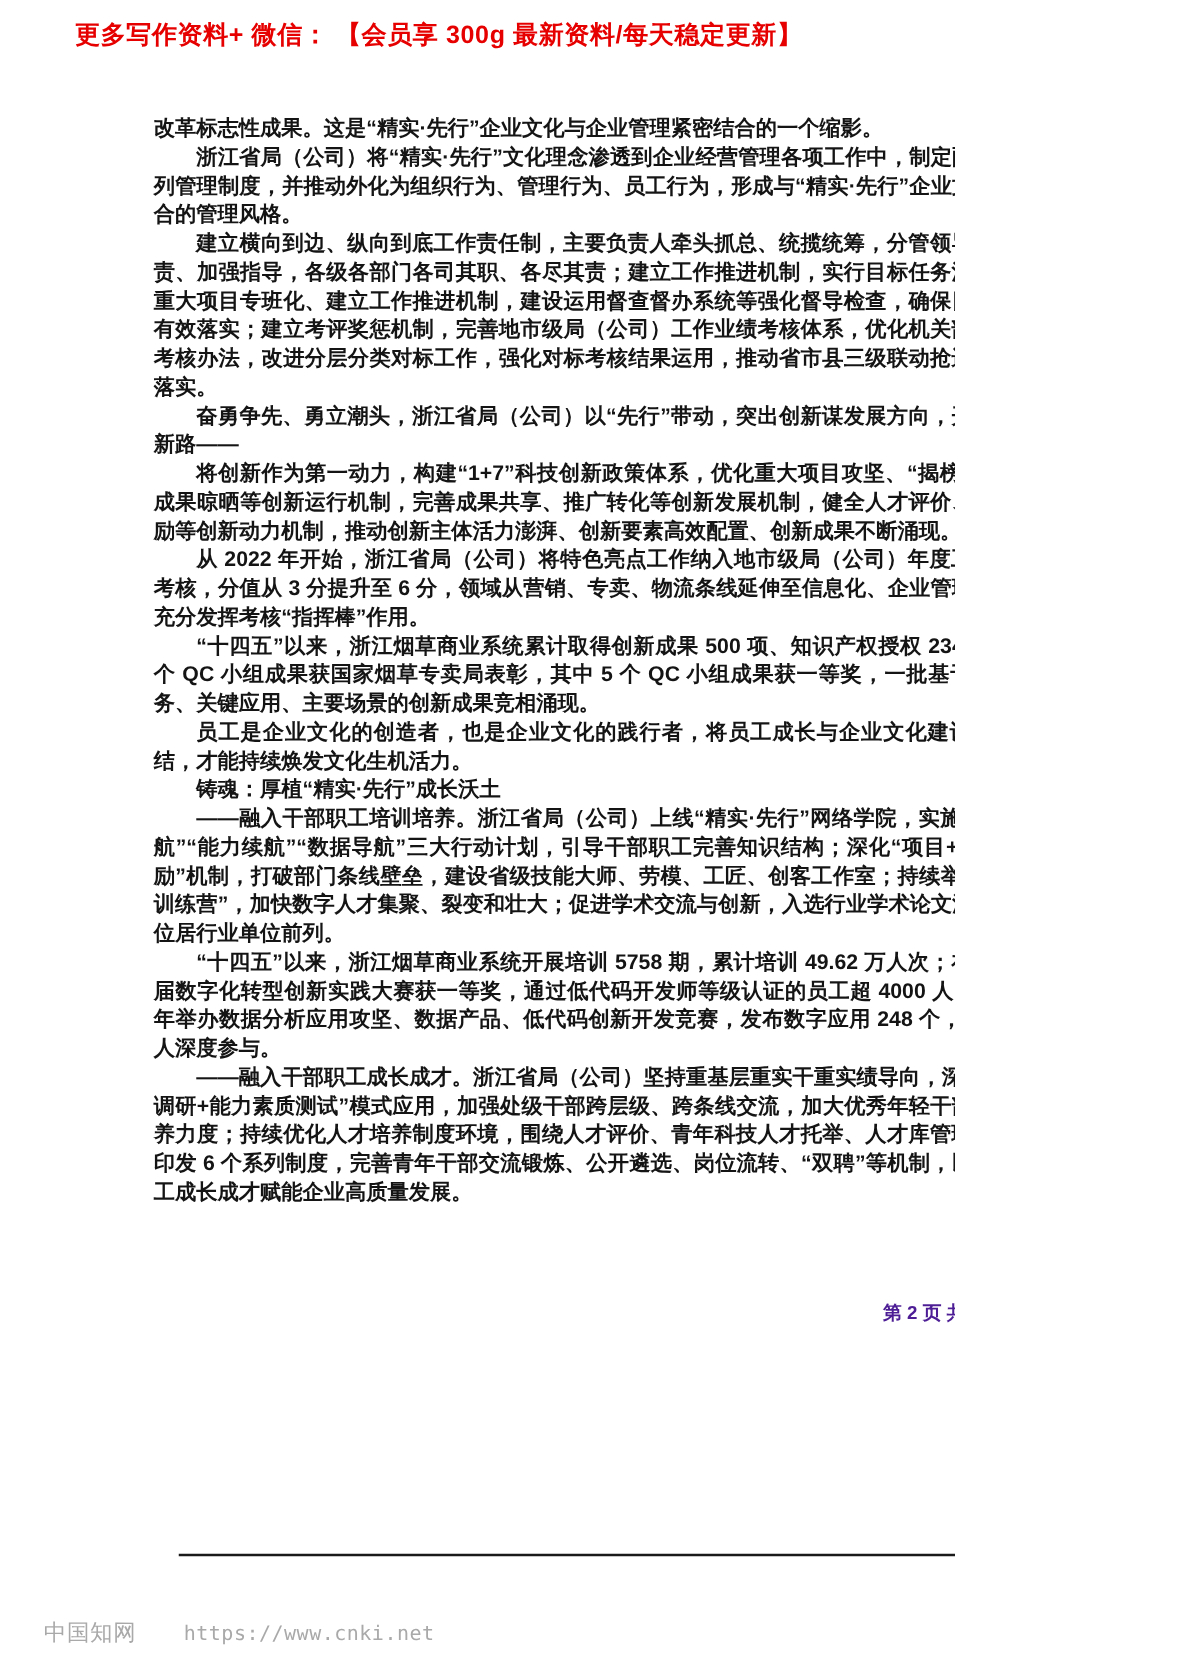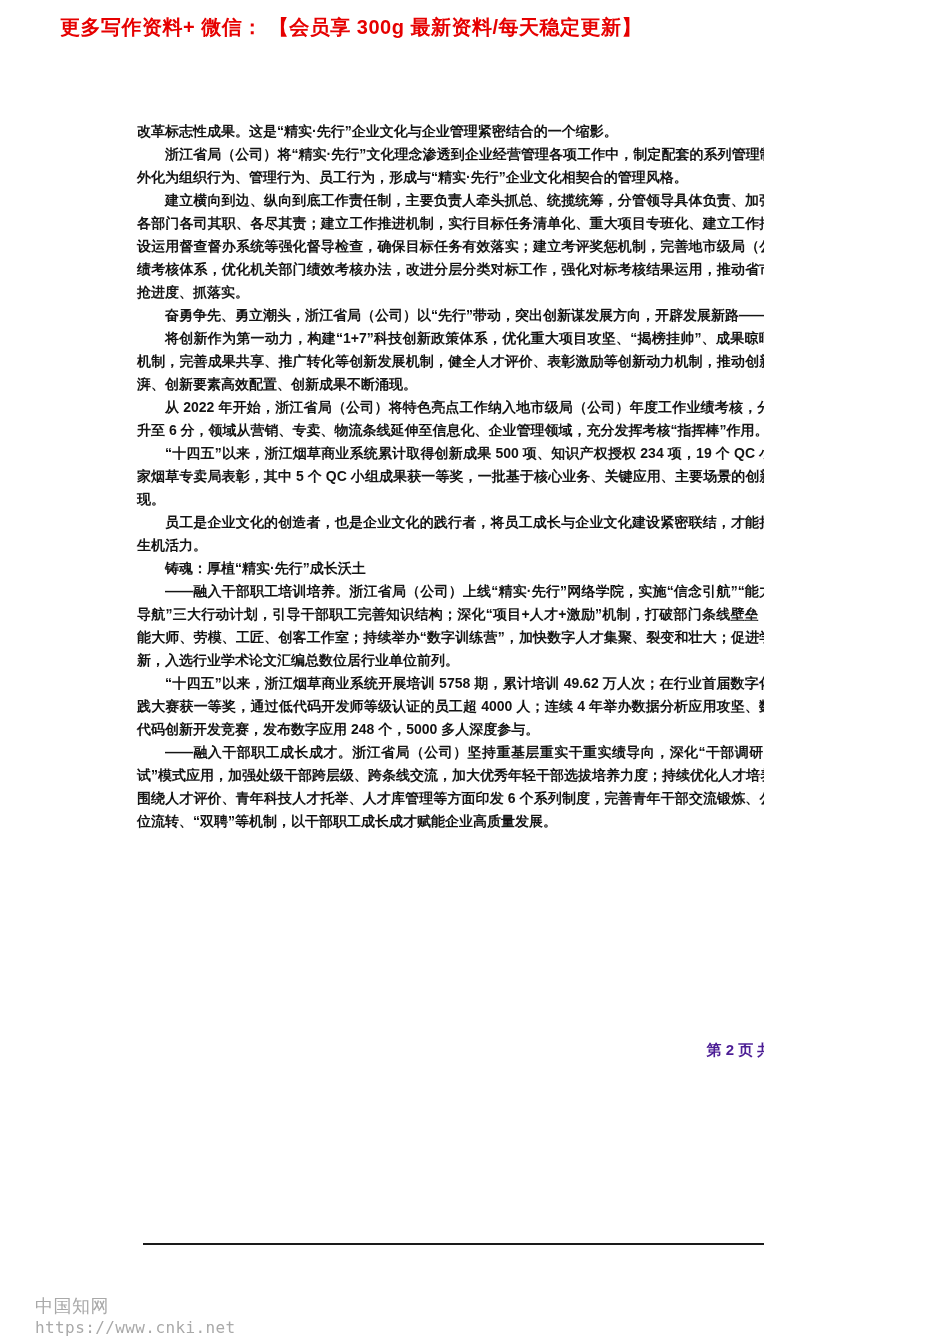--- a/index.html
+++ b/index.html
@@ -17,29 +17,28 @@
     left: 60px;
     top: 14px;
     font-size: 20px;
     font-weight: 700;
     letter-spacing: 0.5px;
     color: #e60000;
     white-space: nowrap;
   }
   .doc-body {
     position: absolute;
-    left: 137px;
+    left: 123px;
     top: 91px;
     width: 707px;
-    font-size: 14px;
+    font-size: 17px;
     line-height: 23px;
     font-weight: 600;
     color: #141414;
     text-align: justify;
-    margin-top: 29px;
   }
   .doc-body p { text-indent: 2em; }
   .doc-body p.no-indent { text-indent: 0; }
   .page-footer {
     position: absolute;
     left: 123px;
     top: 1041px;
     width: 707px;
     text-align: right;
     padding-right: 26px;
@@ -55,28 +54,28 @@
     height: 2px;
     background: #1a1a1a;
   }
   .watermark {
     position: absolute;
     left: 35px;
     top: 1294px;
     display: flex;
     align-items: baseline;
     color: #a9a9a9;
-    flex-direction: column;
   }
   .wm-name {
     font-size: 18px;
     letter-spacing: 0.5px;
     font-family: "Liberation Serif", serif;
   }
   .wm-url {
+    margin-left: 38px;
     font-size: 16px;
     letter-spacing: 0.4px;
     font-family: "DejaVu Sans Mono", monospace;
   }
 </style>
 </head>
 <body>
 
 <div class="page">
 

